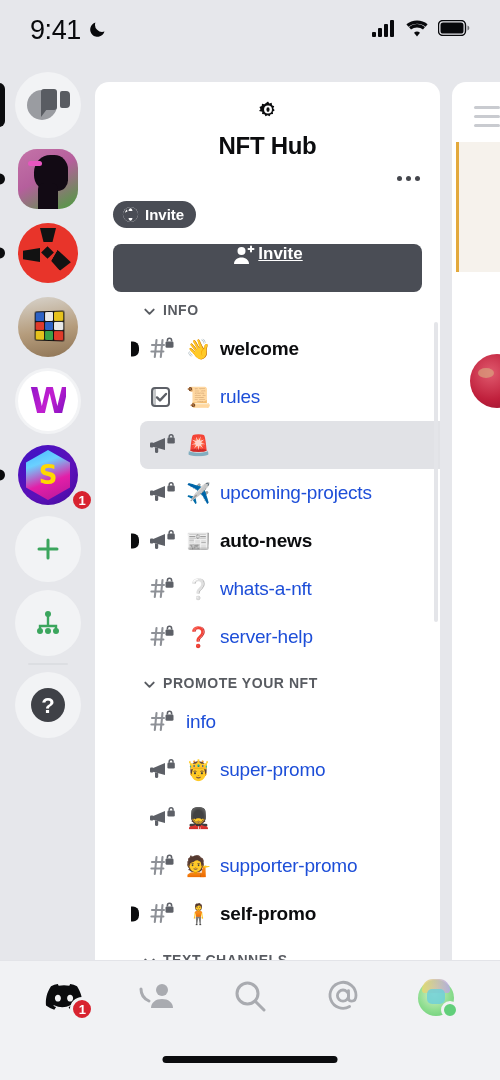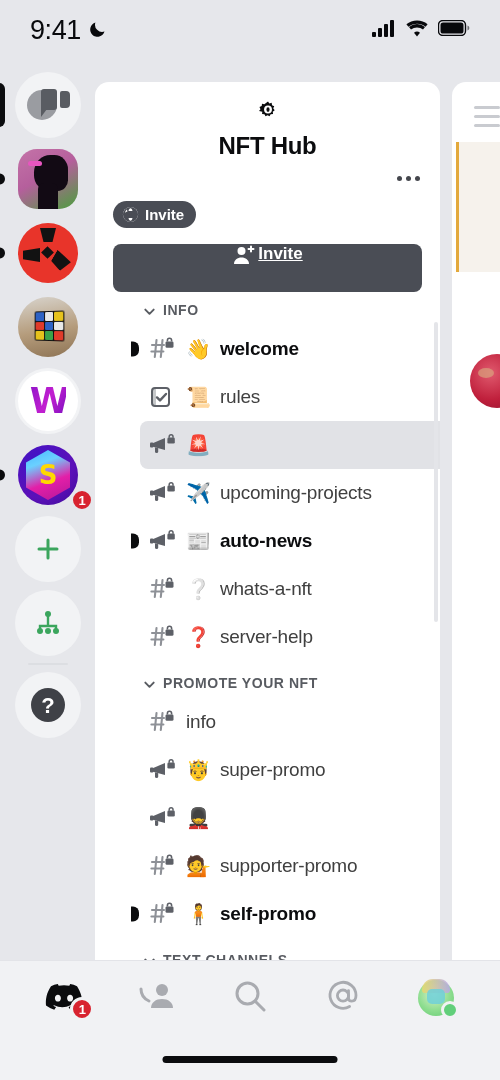--- a/index.html
+++ b/index.html
@@ -188,21 +188,21 @@
   }
   .chan-row.selected { background:#e1e2e6; }
   .chan-unread-dot {
     position:absolute; left:-9px; top:50%; transform:translateY(-50%);
     width:8px; height:15px; background:#0b0c0e; border-radius:0 6px 6px 0;
   }
   .chan-ico { width:28px; height:24px; flex:0 0 28px; display:block; }
   .chan-emoji { font-size:20px; line-height:1; flex:0 0 auto;
     font-family:"DejaVu Sans", sans-serif; }
   .chan-name {
-    font-size:19px; color:#404040; letter-spacing:-0.2px; white-space:nowrap;
+    font-size:19px; color:#1d4ed8; letter-spacing:-0.2px; white-space:nowrap;
   }
   .chan-row.unread .chan-name { color:#0b0c0e; font-weight:700; }
   .chan-row.selected .chan-name { color:#0b0c0e; font-weight:700; }
 
   .panel-scrollbar {
     position:absolute; right:2px; top:240px; width:4px; height:300px;
     background:#e4e5e9; border-radius:2px;
   }
 
   

